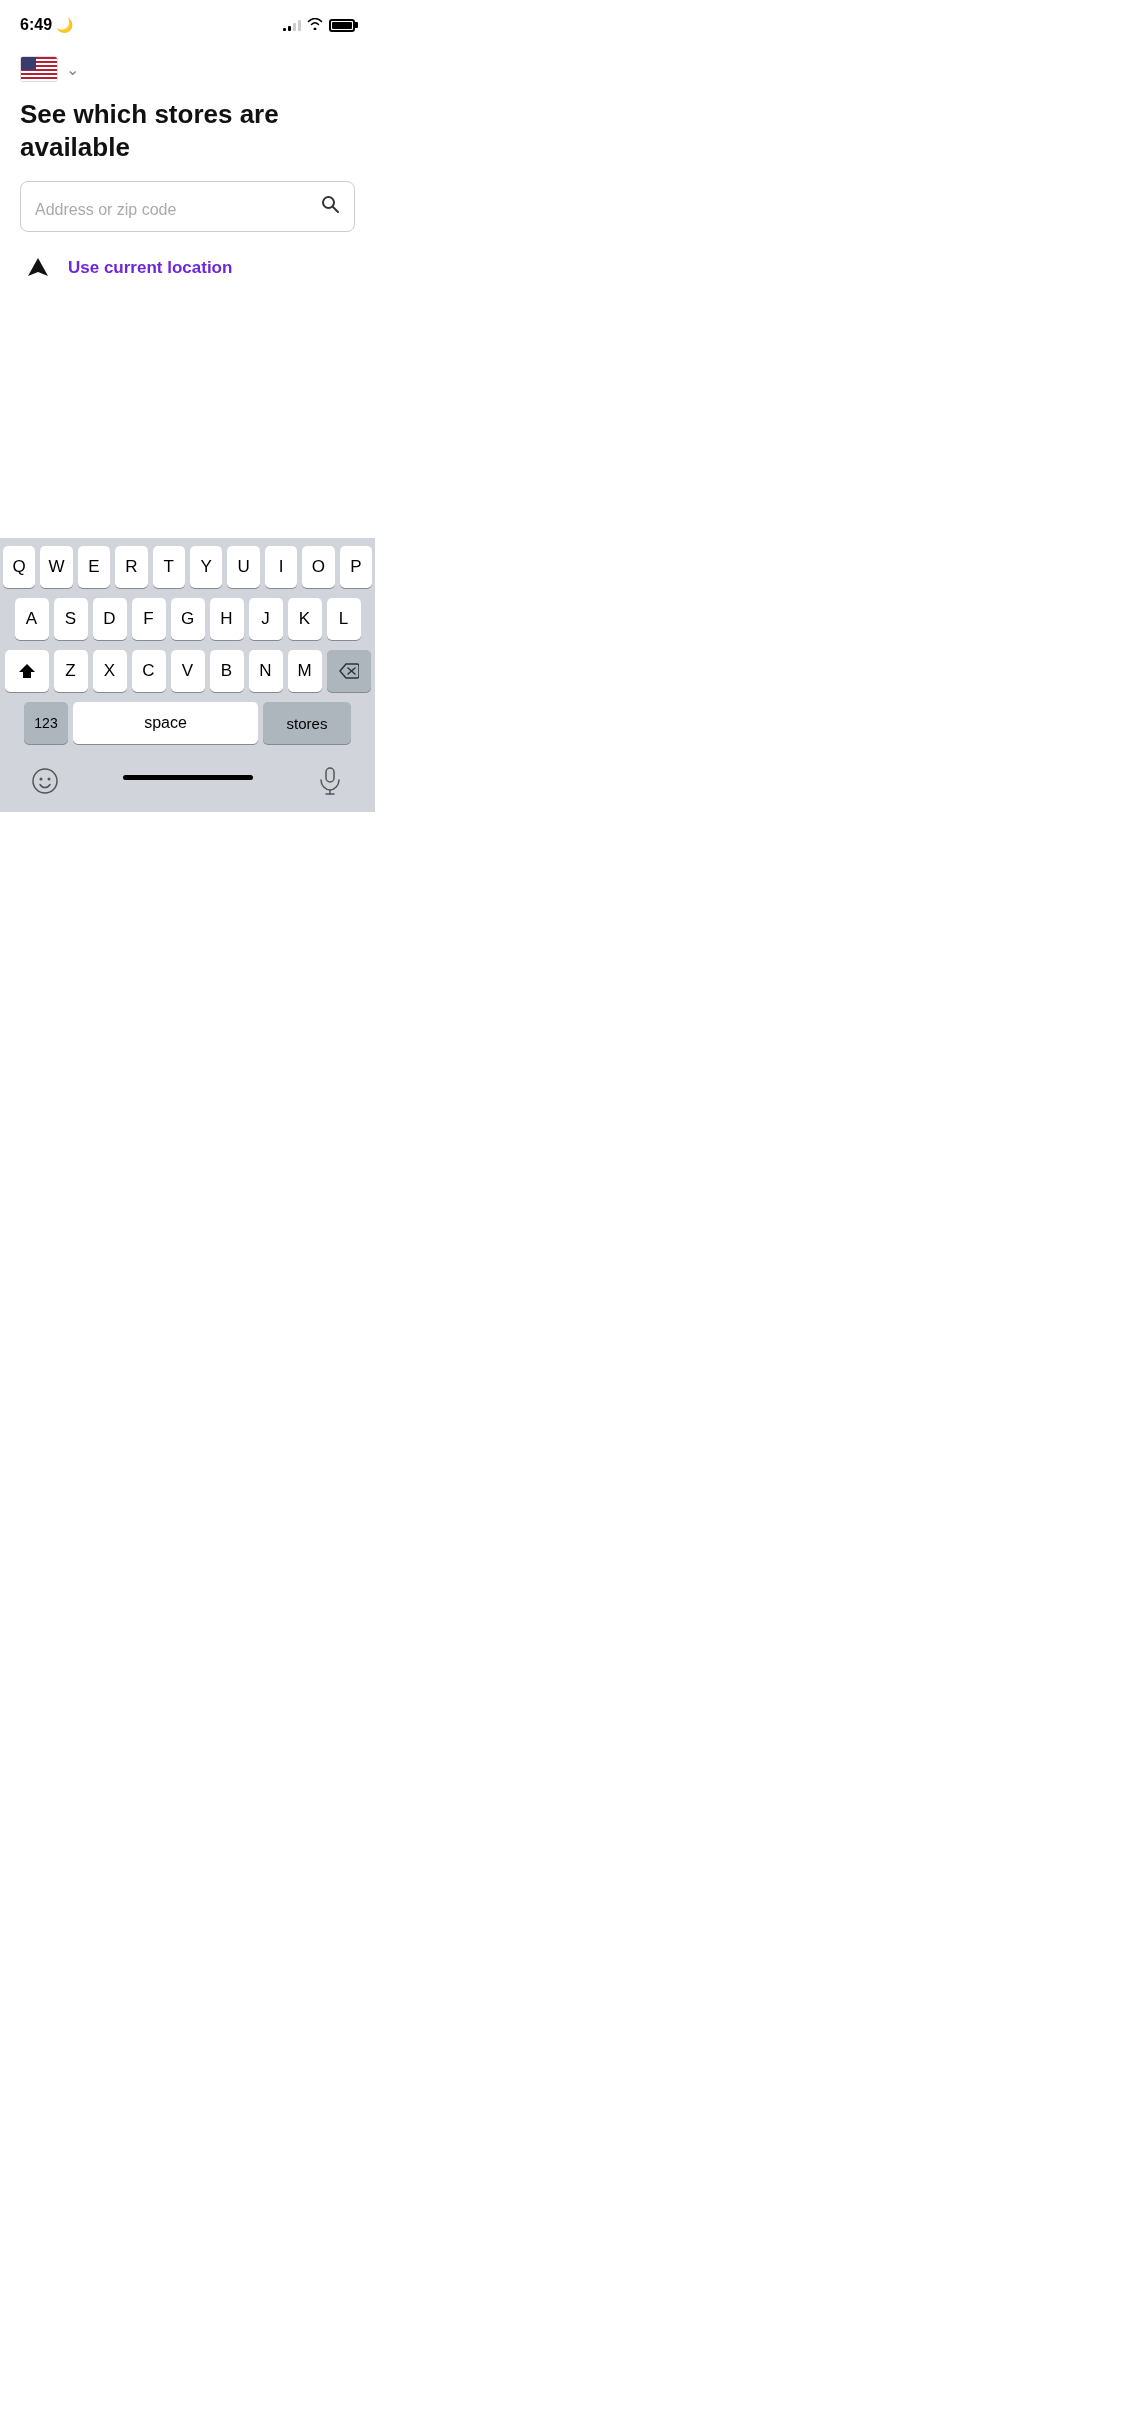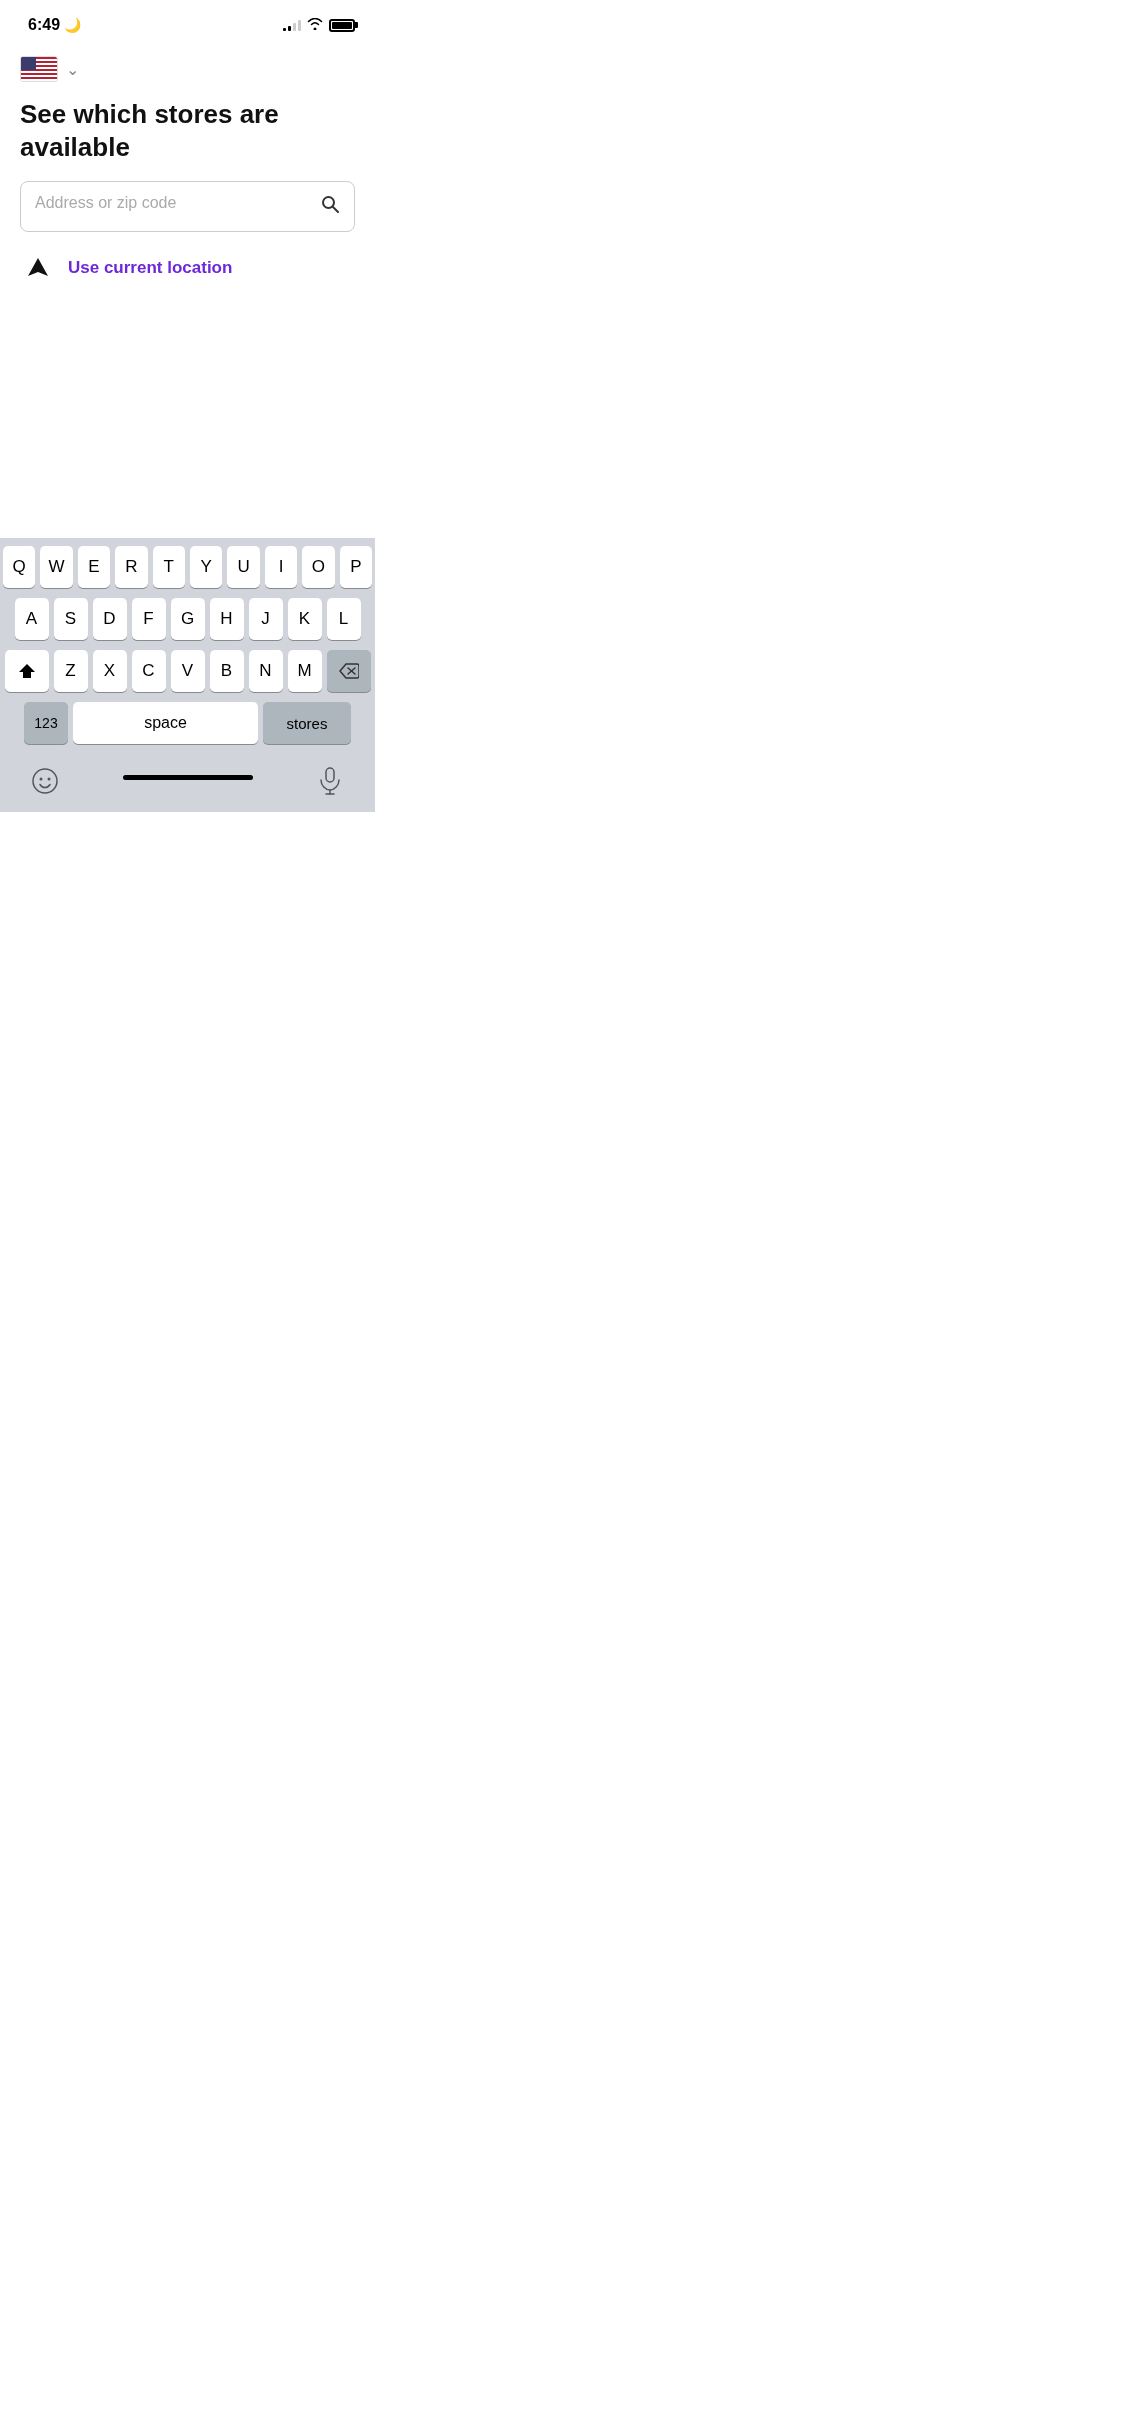--- a/index.html
+++ b/index.html
@@ -12,21 +12,21 @@
       background: #fff;
       overflow: hidden;
       position: relative;
     }
 
     
     .status-bar {
       display: flex;
       justify-content: space-between;
       align-items: center;
-      padding: 14px 20px 8px 28px;
+      padding: 14px 20px 8px 20px;
       height: 44px;
     }
 
     .status-time {
       font-size: 16px;
       font-weight: 600;
       color: #000;
       display: flex;
       align-items: center;
       gap: 4px;
@@ -144,21 +144,21 @@
     .page-title {
       font-size: 26px;
       font-weight: 700;
       color: #111;
       line-height: 1.25;
       margin-bottom: 18px;
     }
 
     .search-input-container {
       display: flex;
-      align-items: flex-start;
+      align-items: flex-end;
       border: 1.5px solid #ccc;
       border-radius: 8px;
       padding: 12px 14px;
       margin-bottom: 18px;
       background: #fff;
     }
 
     .search-input {
       flex: 1;
       border: none;

